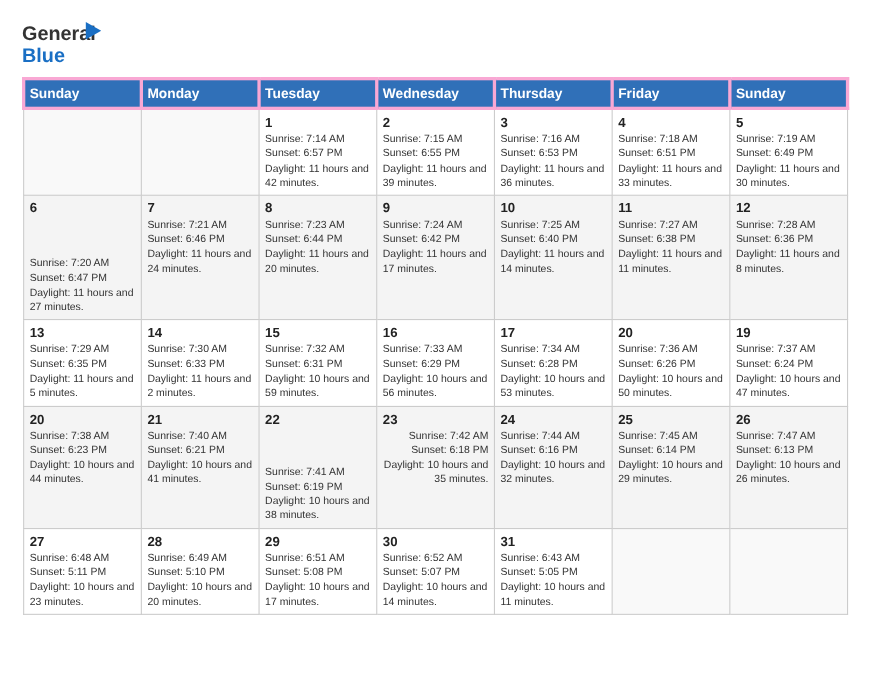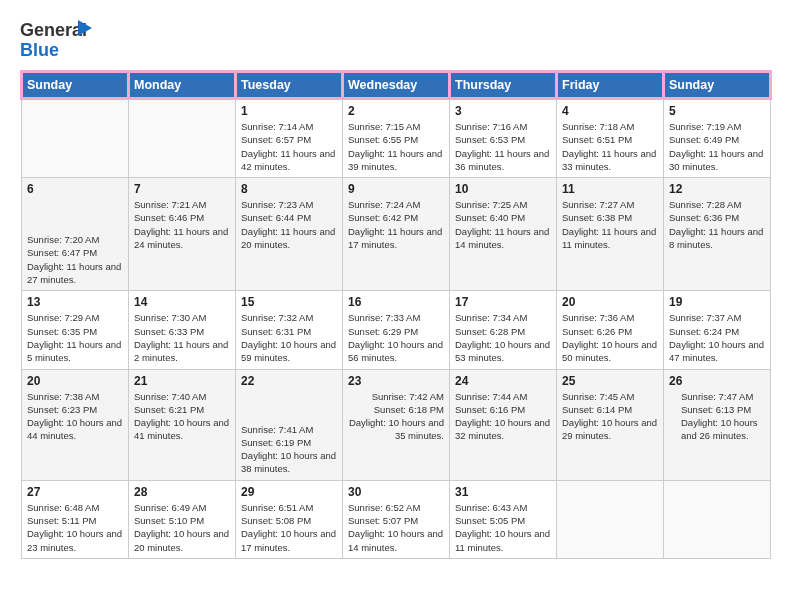--- a/index.html
+++ b/index.html
@@ -268,21 +268,21 @@
 Daylight: 10 hours and 32 minutes.</div>
           </td>
           <td>
             <div class="day-number">25</div>
             <div class="day-info" style="white-space: pre-line;">Sunrise: 7:45 AM
 Sunset: 6:14 PM
 Daylight: 10 hours and 29 minutes.</div>
           </td>
           <td>
             <div class="day-number">26</div>
-            <div class="day-info" style="white-space: pre-line; margin-left: 12px;">Sunrise: 7:47 AM
+            <div class="day-info" style="white-space: pre-line;">Sunrise: 7:47 AM
 Sunset: 6:13 PM
 Daylight: 10 hours and 26 minutes.</div>
           </td>
         </tr>
         <tr>
           <td>
             <div class="day-number">27</div>
             <div class="day-info" style="white-space: pre-line;">Sunrise: 6:48 AM
 Sunset: 5:11 PM
 Daylight: 10 hours and 23 minutes.</div>

